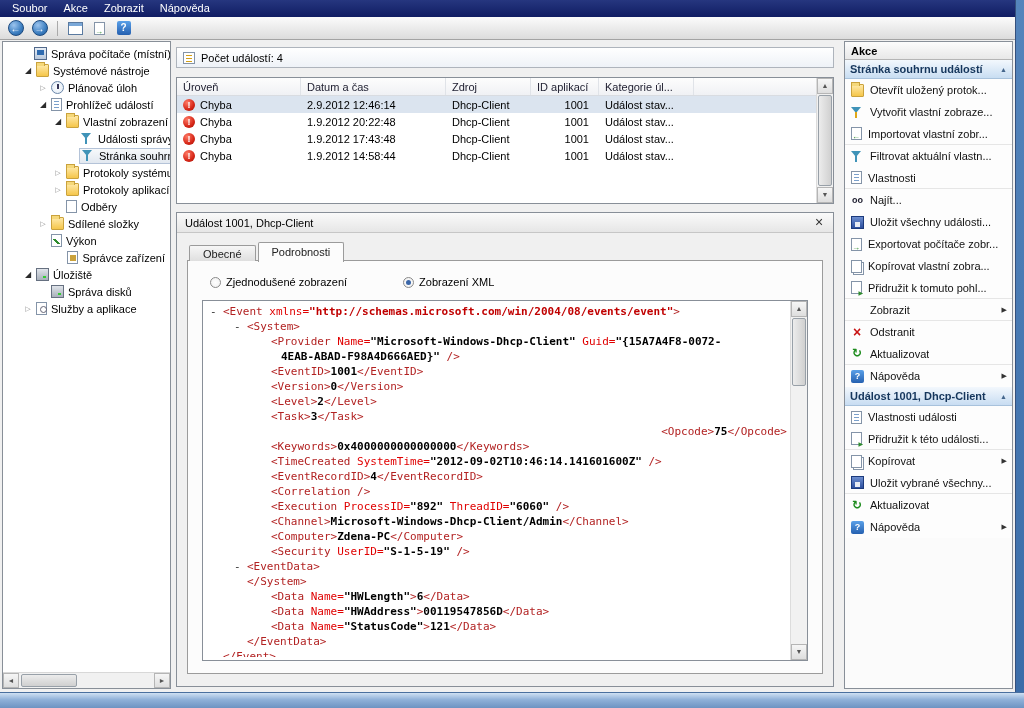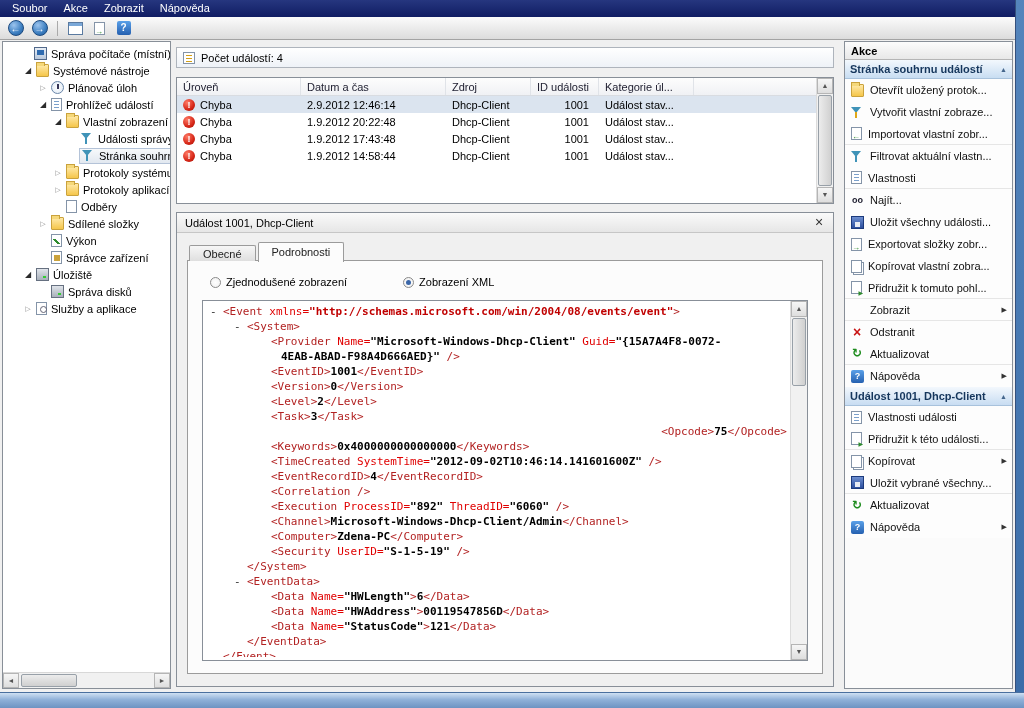--- a/index.html
+++ b/index.html
@@ -277,21 +277,21 @@
               <span class="tlabel">Sdílené složky</span>
             </span>
           </div>
           <div class="tree-row" style="padding-left: 34px;">
             <span class="expander"></span>
             <span class="tin">
               <span class="ic ic-performance"></span>
               <span class="tlabel">Výkon</span>
             </span>
           </div>
-          <div class="tree-row" style="padding-left: 34px;">
+          <div class="tree-row" style="padding-left: 34px; justify-content: flex-end;">
             <span class="expander"></span>
             <span class="tin">
               <span class="ic ic-device-manager"></span>
               <span class="tlabel">Správce zařízení</span>
             </span>
           </div>
           <div class="tree-row" style="padding-left: 19px;">
             <span class="expander exp">◢</span>
             <span class="tin">
               <span class="ic ic-storage"></span>
@@ -333,21 +333,21 @@
             <div class="th" style="width: 124px;">
               <span>Úroveň</span>
             </div>
             <div class="th" style="width: 145px;">
               <span>Datum a čas</span>
             </div>
             <div class="th" style="width: 85px;">
               <span>Zdroj</span>
             </div>
             <div class="th" style="width: 68px;">
-              <span>ID události</span>
+              <span>ID aplikací</span>
             </div>
             <div class="th" style="width: 95px;">
               <span>Kategorie úl...</span>
             </div>
             <div class="th thfill"></div>
           </div>
         <div class="tbody">
             <div class="trow rsel">
               <div class="td" style="width: 124px;">
                 <span class="err-ic">!</span>
@@ -431,22 +431,22 @@
                   <div class="xline" style="padding-left: 50px;"><span class="xmk"></span><span class="xt">&lt;Task&gt;</span><span class="xx">3</span><span class="xt">&lt;/Task&gt;</span></div>
                   <div class="xline" style="padding-left: 50px; text-align: right;"><span class="xmk"></span><span class="xt">&lt;Opcode&gt;</span><span class="xx">75</span><span class="xt">&lt;/Opcode&gt;</span></div>
                   <div class="xline" style="padding-left: 50px;"><span class="xmk"></span><span class="xt">&lt;Keywords&gt;</span><span class="xx">0x4000000000000000</span><span class="xt">&lt;/Keywords&gt;</span></div>
                   <div class="xline" style="padding-left: 50px;"><span class="xmk"></span><span class="xt">&lt;TimeCreated </span><span class="xa">SystemTime=</span><span class="xv">"2012-09-02T10:46:14.141601600Z" </span><span class="xt">/&gt;</span></div>
                   <div class="xline" style="padding-left: 50px;"><span class="xmk"></span><span class="xt">&lt;EventRecordID&gt;</span><span class="xx">4</span><span class="xt">&lt;/EventRecordID&gt;</span></div>
                   <div class="xline" style="padding-left: 50px;"><span class="xmk"></span><span class="xt">&lt;Correlation /&gt;</span></div>
                   <div class="xline" style="padding-left: 50px;"><span class="xmk"></span><span class="xt">&lt;Execution </span><span class="xa">ProcessID=</span><span class="xv">"892" </span><span class="xa">ThreadID=</span><span class="xv">"6060" </span><span class="xt">/&gt;</span></div>
                   <div class="xline" style="padding-left: 50px;"><span class="xmk"></span><span class="xt">&lt;Channel&gt;</span><span class="xx">Microsoft-Windows-Dhcp-Client/Admin</span><span class="xt">&lt;/Channel&gt;</span></div>
                   <div class="xline" style="padding-left: 50px;"><span class="xmk"></span><span class="xt">&lt;Computer&gt;</span><span class="xx">Zdena-PC</span><span class="xt">&lt;/Computer&gt;</span></div>
                   <div class="xline" style="padding-left: 50px;"><span class="xmk"></span><span class="xt">&lt;Security </span><span class="xa">UserID=</span><span class="xv">"S-1-5-19" </span><span class="xt">/&gt;</span></div>
+                  <div class="xline" style="padding-left: 26px;"><span class="xmk">-</span><span class="xt">&lt;EventData&gt;</span></div>
                   <div class="xline" style="padding-left: 26px;"><span class="xmk"></span><span class="xt">&lt;/System&gt;</span></div>
-                  <div class="xline" style="padding-left: 26px;"><span class="xmk">-</span><span class="xt">&lt;EventData&gt;</span></div>
                   <div class="xline" style="padding-left: 50px;"><span class="xmk"></span><span class="xt">&lt;Data </span><span class="xa">Name=</span><span class="xv">"HWLength"</span><span class="xt">&gt;</span><span class="xx">6</span><span class="xt">&lt;/Data&gt;</span></div>
                   <div class="xline" style="padding-left: 50px;"><span class="xmk"></span><span class="xt">&lt;Data </span><span class="xa">Name=</span><span class="xv">"HWAddress"</span><span class="xt">&gt;</span><span class="xx">00119547856D</span><span class="xt">&lt;/Data&gt;</span></div>
                   <div class="xline" style="padding-left: 50px;"><span class="xmk"></span><span class="xt">&lt;Data </span><span class="xa">Name=</span><span class="xv">"StatusCode"</span><span class="xt">&gt;</span><span class="xx">121</span><span class="xt">&lt;/Data&gt;</span></div>
                   <div class="xline" style="padding-left: 26px;"><span class="xmk"></span><span class="xt">&lt;/EventData&gt;</span></div>
                   <div class="xline" style="padding-left: 2px;"><span class="xmk"></span><span class="xt">&lt;/Event&gt;</span></div>
                 </div>
               <div class="vscroll">
                 <div class="sb-btn sb-up"></div>
                 <div class="sb-track">
                   <div class="sb-thumb" style="top:1px;height:68px;"></div>
@@ -489,21 +489,21 @@
           <div class="act-item">
             <span class="ic ai-find"></span>
             <span class="act-label">Najít...</span>
           </div>
           <div class="act-item">
             <span class="ic ai-save"></span>
             <span class="act-label">Uložit všechny události...</span>
           </div>
           <div class="act-item">
             <span class="ic ai-export"></span>
-            <span class="act-label">Exportovat složky zobr...</span>
+            <span class="act-label">Exportovat počítače zobr...</span>
           </div>
           <div class="act-item">
             <span class="ic ai-copy"></span>
             <span class="act-label">Kopírovat vlastní zobra...</span>
           </div>
           <div class="act-item sepb">
             <span class="ic ai-attach-task"></span>
             <span class="act-label">Přidružit k tomuto pohl...</span>
           </div>
           <div class="act-item sepb">

